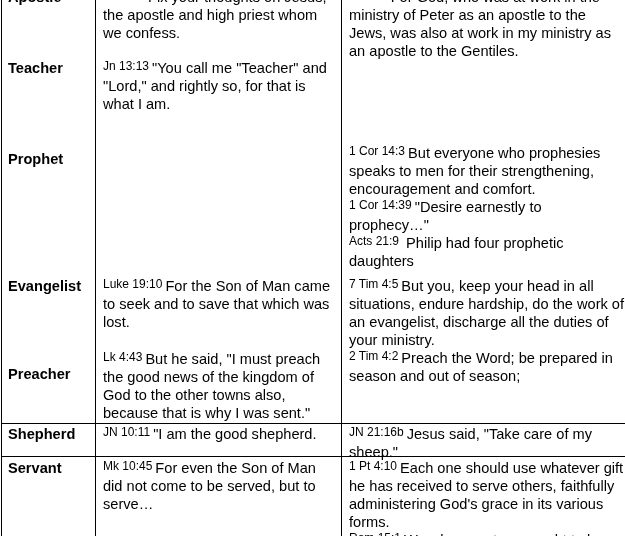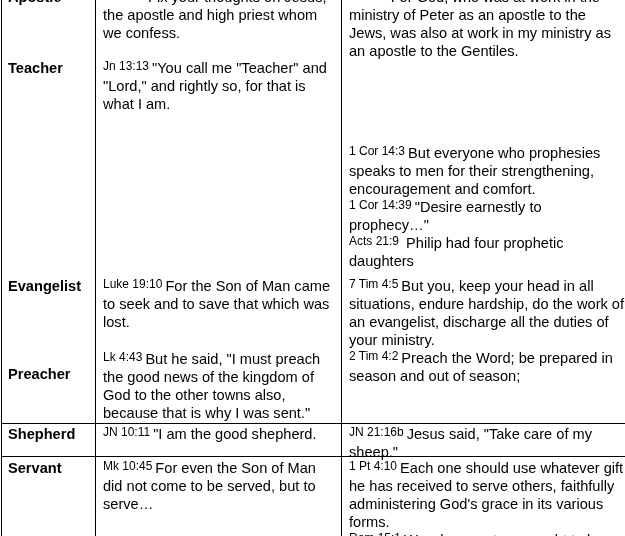--- a/index.html
+++ b/index.html
@@ -34,20 +34,21 @@
   </div>
   <div class="cell c3" style="top:-12px">
     <span class="entry"><span class="ref">Gal 2:8</span><span>For God, who was at work in the ministry of Peter as an apostle to the Jews, was also at work in my ministry as an apostle to the Gentiles.</span></span>
   </div>
 
   <div class="cell role" style="top:59px">Teacher</div>
   <div class="cell c2" style="top:59px">
     <span class="entry"><span class="ref">Jn 13:13</span><span>"You call me "Teacher" and "Lord," and rightly so, for that is what I am.</span></span>
   </div>
 
+  <div class="cell role" style="top:150px">Prophet</div>
   <div class="cell c3" style="top:144px">
     <span class="entry"><span class="ref">1 Cor 14:3</span><span>But everyone who prophesies speaks to men for their strengthening, encouragement and comfort.</span></span>
     <span class="entry"><span class="ref">1 Cor 14:39</span><span>"Desire earnestly to prophecy…"</span></span>
     <span class="entry"><span class="ref">Acts 21:9</span><span> Philip had four prophetic daughters</span></span>
   </div>
 
   <div class="cell role" style="top:277px">Evangelist</div>
   <div class="cell c2" style="top:277px">
     <span class="entry"><span class="ref">Luke 19:10</span><span>For the Son of Man came to seek and to save that which was lost.</span></span>
   </div>

